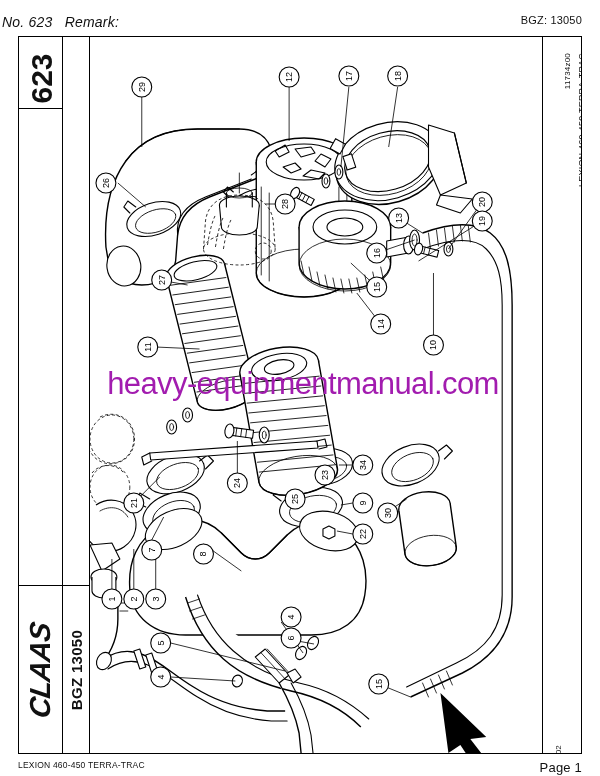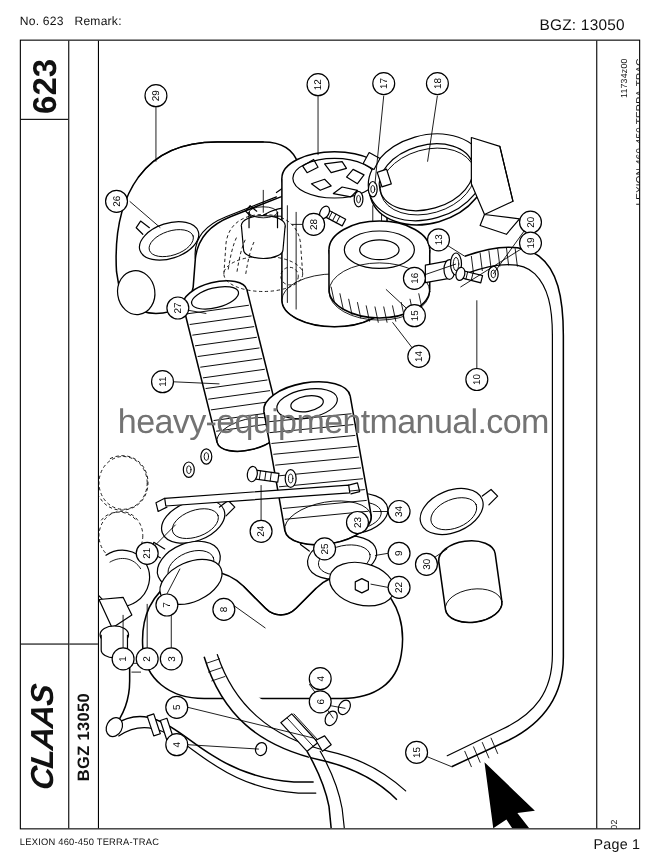--- a/index.html
+++ b/index.html
@@ -4,22 +4,22 @@
 <style>
   html,body{margin:0;padding:0;background:#ffffff;}
   body{
     width:600px;height:776px;position:relative;overflow:hidden;
     font-family:"Liberation Sans", sans-serif;color:#111;
   }
   .page{position:absolute;inset:0;width:600px;height:776px;background:#fff;}
 
   
   .hdr{position:absolute;left:0;top:14px;width:600px;height:16px;}
-  .hdr-left{position:absolute;left:18px;top:0;font-size:11px;letter-spacing:.2px;white-space:pre;}
-  .hdr-right{position:absolute;right:32px;top:0;font-size:14px;letter-spacing:.2px;}
+  .hdr-left{position:absolute;left:2px;top:0;font-size:14px;letter-spacing:.2px;white-space:pre;font-style:italic;}
+  .hdr-right{position:absolute;right:18px;top:0;font-size:11px;letter-spacing:.2px;}
 
   
   .ftr{position:absolute;left:0;top:760px;width:600px;height:14px;}
   .ftr-left{position:absolute;left:18px;top:0;font-size:8.5px;letter-spacing:.2px;}
   .ftr-right{position:absolute;right:18px;top:0;font-size:13px;letter-spacing:.2px;}
 
   
   .frame{
     position:absolute;left:18px;top:36px;width:564px;height:718px;
     border:1.3px solid #000;box-sizing:border-box;background:#fff;
@@ -84,21 +84,21 @@
   }
 
   
   .canvas{position:absolute;left:71px;top:0;right:38px;bottom:0;overflow:hidden;}
   .canvas svg{display:block;width:100%;height:100%;}
 
   
   .wm{
     position:absolute;left:78px;top:364px;width:450px;height:40px;
     display:flex;align-items:center;justify-content:center;
-    color:#737373;font-size:31px;letter-spacing:-.6px;
+    color:#a21caf;font-size:31px;letter-spacing:-.6px;
     font-family:"Liberation Sans", sans-serif;
     pointer-events:none;white-space:nowrap;
   }
 </style>
 </head>
 <body>
 
 <div class="page">
 
   <div class="hdr">

